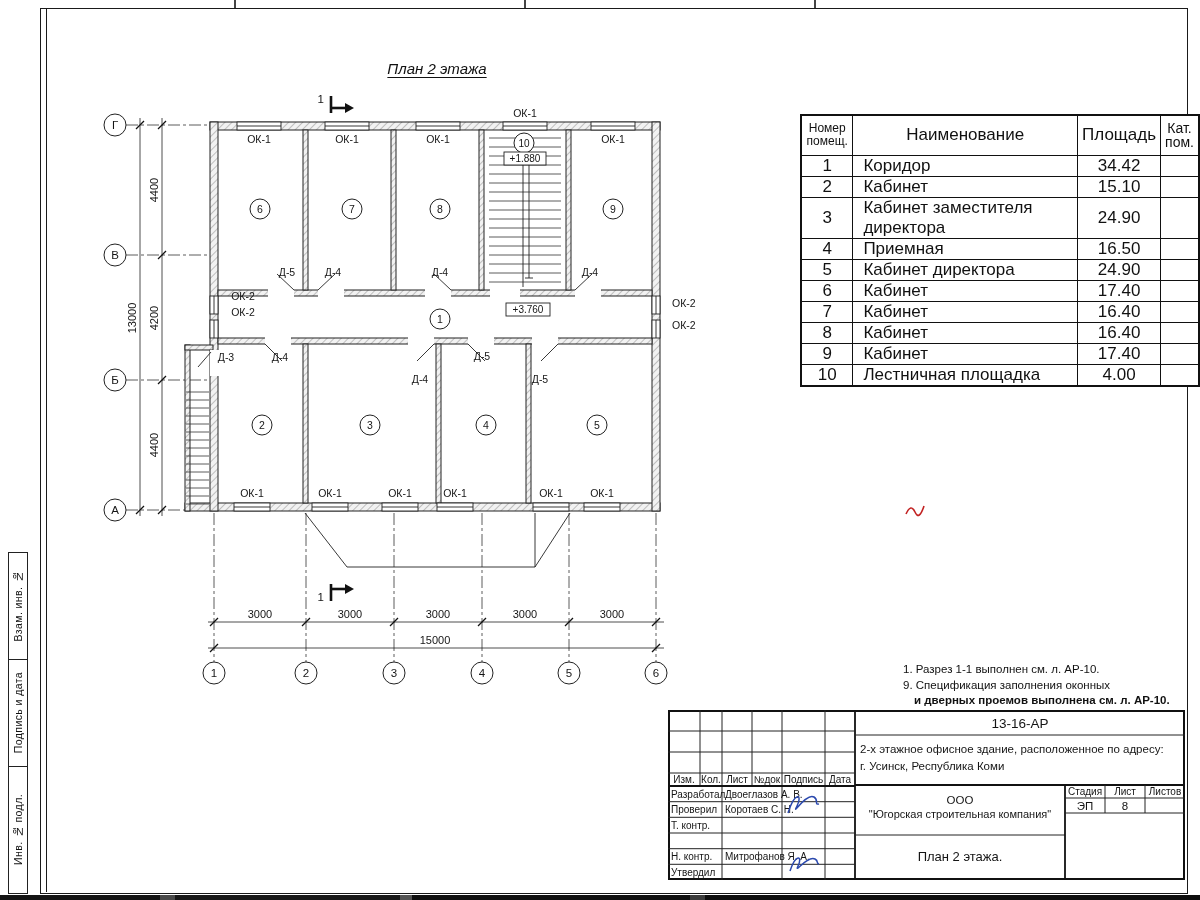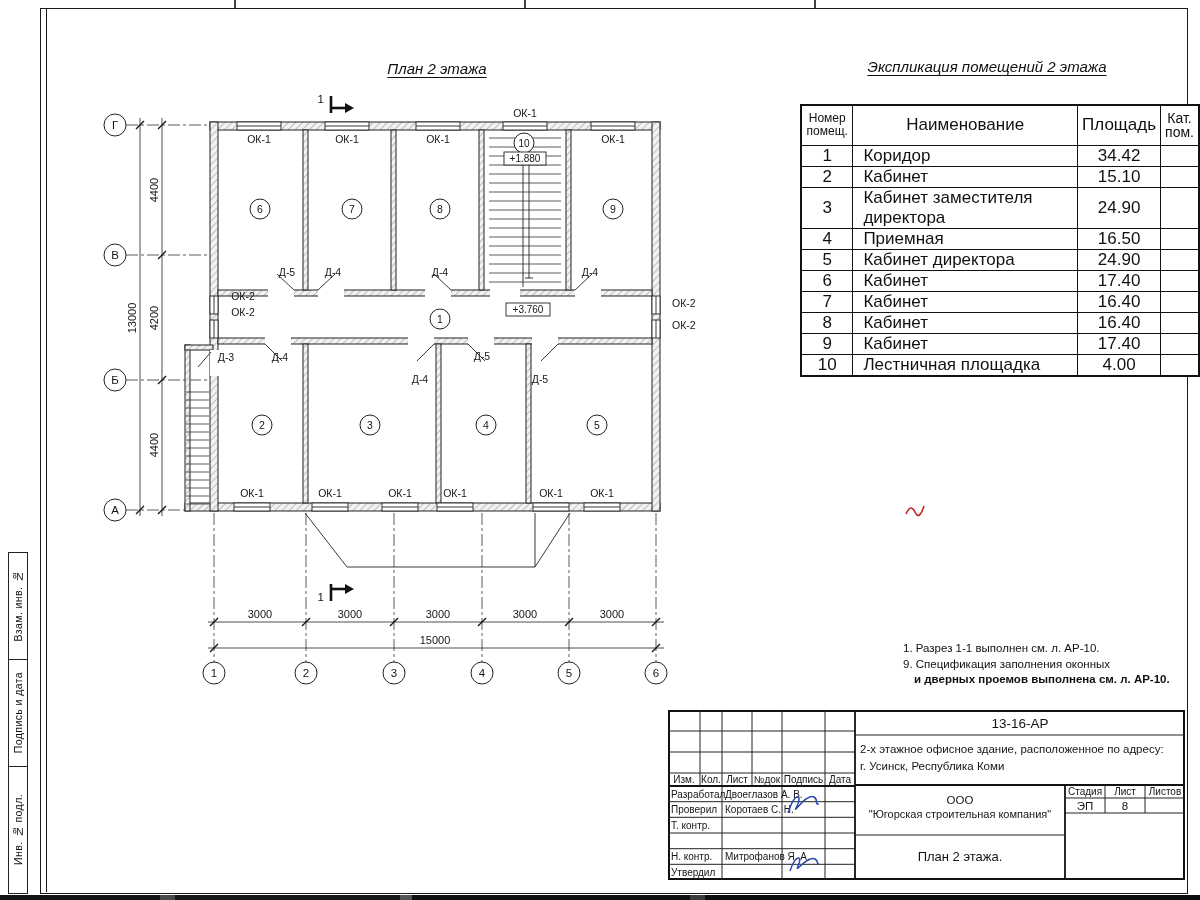--- a/index.html
+++ b/index.html
@@ -76,21 +76,20 @@
     </div>
     <div class="vbox" style="height:108px">
       <span class="vtext">Подпись и дата</span>
     </div>
     <div class="vbox" style="height:128px">
       <span class="vtext">Инв. № подл.</span>
     </div>
   </div>
 
   <div class="abs drawtitle" style="left:352px;top:60px;width:170px">План 2 этажа</div>
-  <div class="abs drawtitle" style="left:857px;top:58px;width:260px">Экспликация помещений 2 этажа</div>
 
   <svg style="left:55px;top:55px" width="700" height="650" viewBox="55 55 700 650">
     <defs>
       <pattern id="hatch" width="5" height="5" patternUnits="userSpaceOnUse" patternTransform="rotate(45)">
         <rect width="5" height="5" fill="#f2f2f2"></rect>
         <line x1="0" y1="0" x2="0" y2="5" stroke="#8a8a8a" stroke-width="1"></line>
       </pattern>
     </defs>
 
     <g>
@@ -317,21 +316,21 @@
       <line class="sec" x1="331" y1="108" x2="345" y2="108"></line>
       <polygon points="345,103 345,113 354,108" fill="#111"></polygon>
       <text class="t12" x="324" y="103" text-anchor="end">1</text>
       <line class="sec" x1="331" y1="584" x2="331" y2="601"></line>
       <line class="sec" x1="331" y1="589" x2="345" y2="589"></line>
       <polygon points="345,584 345,594 354,589" fill="#111"></polygon>
       <text class="t12" x="324" y="601" text-anchor="end">1</text>
     </g>
   </svg>
 
-  <div class="abs" style="left:800px;top:104px">
+  <div class="abs" style="left:800px;top:114px">
     <table class="sched">
       <colgroup>
         <col style="width:52px">
           <col style="width:235px">
           <col style="width:55px">
           <col style="width:27px">
       </colgroup>
       <thead>
         <tr>
           <th class="h-num">
@@ -404,21 +403,21 @@
         <tr>
             <td>10</td>
             <td class="cell-name">Лестничная площадка</td>
             <td>4.00</td>
             <td></td>
           </tr>
       </tbody>
     </table>
   </div>
 
-  <div class="abs notes" style="left:903px;top:641px">
+  <div class="abs notes" style="left:903px;top:662px">
     <div>1. Разрез 1-1 выполнен см. л. АР-10.</div>
     <div>9. Спецификация заполнения оконных</div>
     <div class="indent">и дверных проемов выполнена см. л. АР-10.</div>
   </div>
 
   <svg style="left:902px;top:498px" width="28" height="24" viewBox="0 0 28 24">
     <path class="red" d="M4,16 q5,-11 9,-2 t9,-6"></path>
   </svg>
 
   <svg style="left:668px;top:710px" width="517" height="170" viewBox="0 0 517 170">

